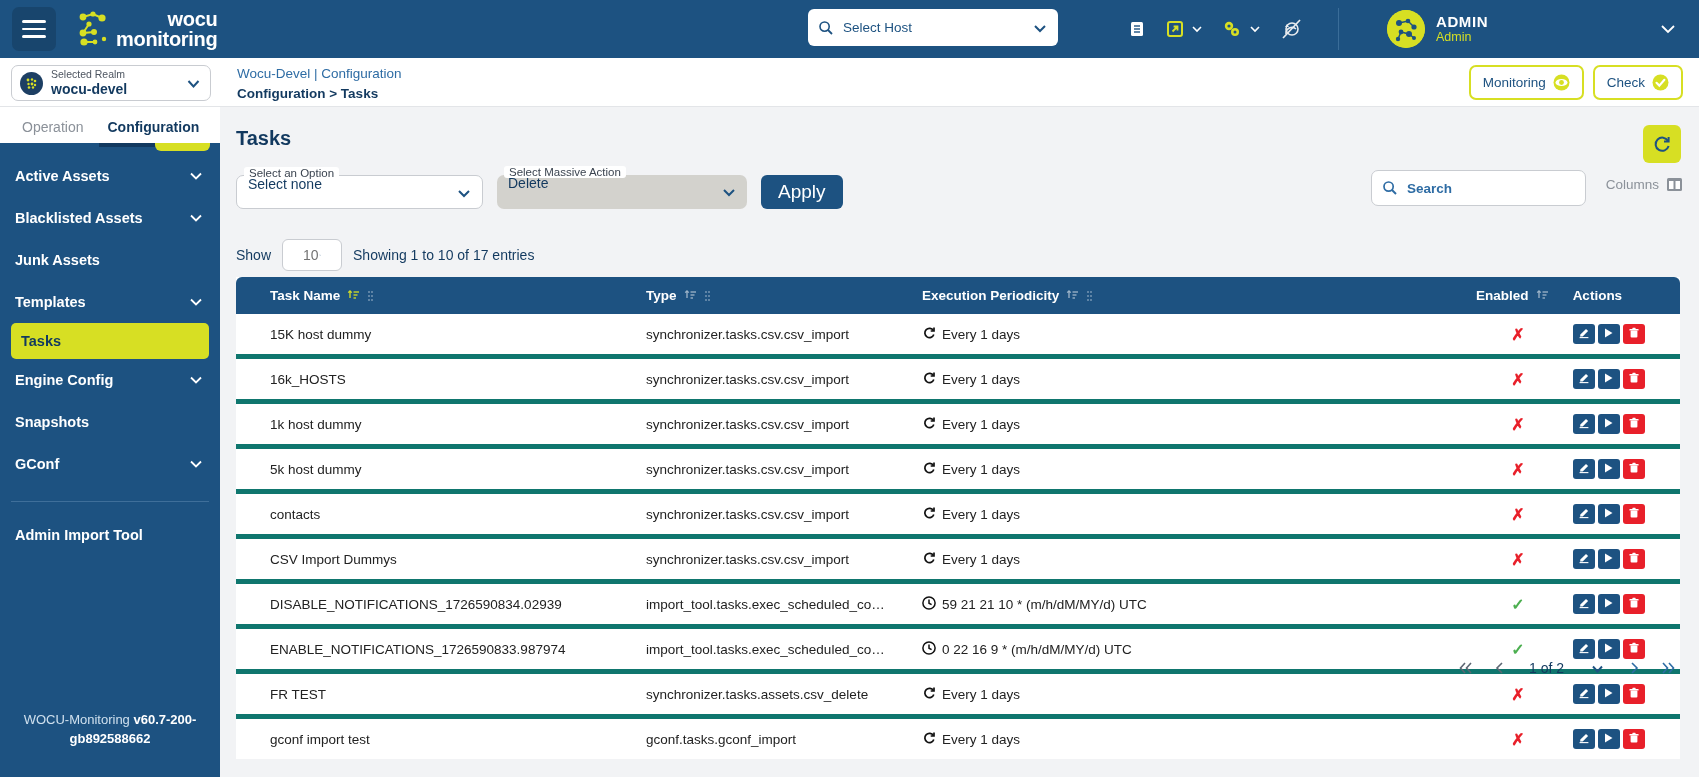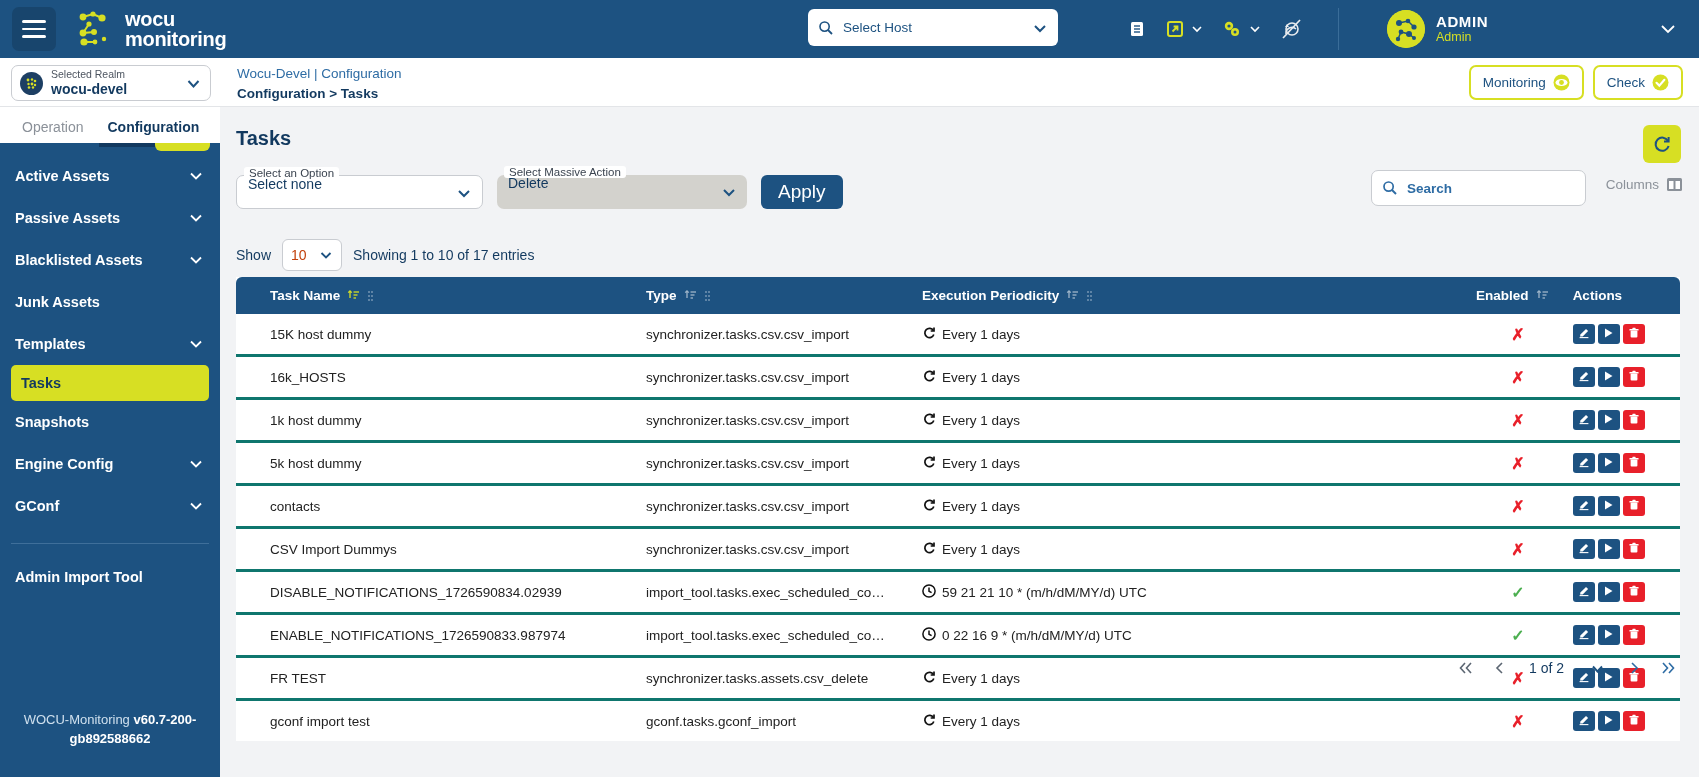--- a/index.html
+++ b/index.html
@@ -18,21 +18,21 @@
   }
   .hamburger {
     width: 44px; height: 44px; margin-left: 12px; border-radius: 7px;
     background: #18456d; display: flex; flex-direction: column;
     align-items: center; justify-content: center; gap: 5px; cursor: pointer;
   }
   .hamburger span { display: block; width: 24px; height: 2.5px; background: #fff; border-radius: 2px; }
 
   .brand { display: flex; align-items: center; margin-left: 20px; }
   .brand-mark { width: 40px; height: 40px; }
-  .brand-text { margin-left: 9px; color: #fff; line-height: 1.0; }
+  .brand-text { color: #fff; line-height: 1.0; text-align: right; }
   .brand-text .l1 { font-size: 20px; font-weight: 700; letter-spacing: -0.3px; }
   .brand-text .l2 { font-size: 20px; font-weight: 700; letter-spacing: -0.3px; }
 
   .host-select {
     position: absolute; left: 808px; top: 9px; width: 250px; height: 37px;
     background: #fff; border-radius: 6px; display: flex; align-items: center;
     padding: 0 10px; cursor: pointer;
   }
   .host-select .sicon { width: 16px; height: 16px; flex: 0 0 16px; }
   .host-select .stext { margin-left: 9px; font-size: 13.5px; color: #1d5281; flex: 1; }
@@ -137,21 +137,21 @@
   .fl-chev { position: absolute; right: 10px; top: 9px; }
   .apply-btn {
     height: 34px; background: #1d5281; color: #fff; border-radius: 6px; border: none;
     font-size: 19px; padding: 0 17px; cursor: pointer; font-family: inherit;
   }
 
   .showrow { position: absolute; left: 16px; top: 132px; display: flex; align-items: center; gap: 11px; }
   .showrow .lbl { font-size: 14px; color: #12395f; }
   .len-select {
     width: 60px; height: 32px; border: 1px solid #c9ccd1; background: #fff; border-radius: 6px;
-    display: flex; align-items: center; padding: 0 8px; font-size: 14px; color: #c2410c;
+    display: flex; align-items: center; padding: 0 20px; font-size: 14px; color: #737373;
     justify-content: space-between; cursor: pointer;
   }
   .showinfo { font-size: 14px; color: #12395f; }
 
   .searchbox {
     position: absolute; right: 113px; top: 63px; width: 215px; height: 36px;
     background: #fff; border: 1px solid #c9ccd1; border-radius: 7px;
     display: flex; align-items: center; padding: 0 10px; cursor: text;
   }
   .searchbox .ph { margin-left: 9px; font-size: 13.5px; color: #2e6ca4; font-weight: 700; }
@@ -175,21 +175,21 @@
   thead tr { background: #1d5281; }
   thead th {
     color: #fff; font-size: 13.5px; font-weight: 700; text-align: left;
     padding: 11px 10px; white-space: nowrap;
   }
   thead th:first-child { border-radius: 6px 0 0 0; padding-left: 34px; }
   thead th:last-child { border-radius: 0 6px 0 0; }
   .th-inner { display: inline-flex; align-items: center; gap: 7px; }
   .grip { display: inline-block; width: 7px; height: 12px; opacity: .55; }
   tbody td {
-    font-size: 13.5px; color: #222; padding: 10px 10px; border-bottom: 3px solid #0f766e;
+    font-size: 13.5px; color: #222; padding: 10px 10px; border-bottom: 5px solid #0f766e;
     white-space: nowrap; overflow: hidden; text-overflow: ellipsis;
   }
   tbody td:first-child { padding-left: 34px; }
   tbody tr:last-child td { border-bottom: none; }
   .cell-ico { display: inline-flex; align-items: center; gap: 6px; }
   .en-ok { color: #4caf50; font-size: 16px; font-weight: 700; }
   .en-no { color: #e8202a; font-size: 16px; font-weight: 700; }
   .actions { display: flex; gap: 3px; justify-content: flex-start; }
   .abtn {
     width: 22px; height: 20px; border-radius: 3px; display: flex; align-items: center;
@@ -370,51 +370,45 @@
     </div>
 
     <div class="navlist">
       <div class="navitem">
         <span>Active Assets</span>
         <svg width="16" height="16" viewBox="0 0 16 16">
             <path d="M3 5.5 L8 10.5 L13 5.5" fill="none" stroke="#fff" stroke-width="1.8"></path>
           </svg>
       </div>
       <div class="navitem">
-        <span>Passive Assets</span>
-        <svg width="16" height="16" viewBox="0 0 16 16">
-            <path d="M3 5.5 L8 10.5 L13 5.5" fill="none" stroke="#fff" stroke-width="1.8"></path>
-          </svg>
-      </div>
-      <div class="navitem">
         <span>Blacklisted Assets</span>
         <svg width="16" height="16" viewBox="0 0 16 16">
             <path d="M3 5.5 L8 10.5 L13 5.5" fill="none" stroke="#fff" stroke-width="1.8"></path>
           </svg>
       </div>
       <div class="navitem">
         <span>Junk Assets</span>
       </div>
       <div class="navitem">
         <span>Templates</span>
         <svg width="16" height="16" viewBox="0 0 16 16">
             <path d="M3 5.5 L8 10.5 L13 5.5" fill="none" stroke="#fff" stroke-width="1.8"></path>
           </svg>
       </div>
       <div class="navitem active">
         <span>Tasks</span>
       </div>
       <div class="navitem">
-        <span>Snapshots</span>
-      </div>
-      <div class="navitem">
         <span>Engine Config</span>
         <svg width="16" height="16" viewBox="0 0 16 16">
             <path d="M3 5.5 L8 10.5 L13 5.5" fill="none" stroke="#fff" stroke-width="1.8"></path>
           </svg>
+      </div>
+      <div class="navitem">
+        <span>Snapshots</span>
       </div>
       <div class="navitem">
         <span>GConf</span>
         <svg width="16" height="16" viewBox="0 0 16 16">
             <path d="M3 5.5 L8 10.5 L13 5.5" fill="none" stroke="#fff" stroke-width="1.8"></path>
           </svg>
       </div>
       <div class="navsep"></div>
       <div class="navitem" style="margin-top:12px">
         <span>Admin Import Tool</span>

